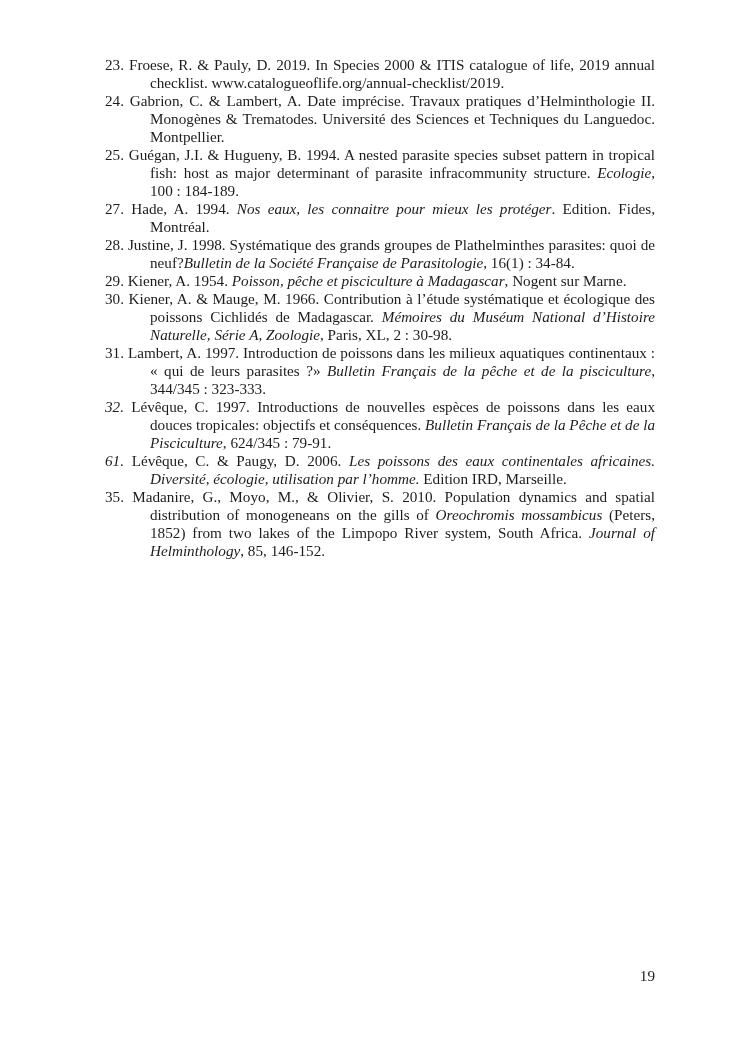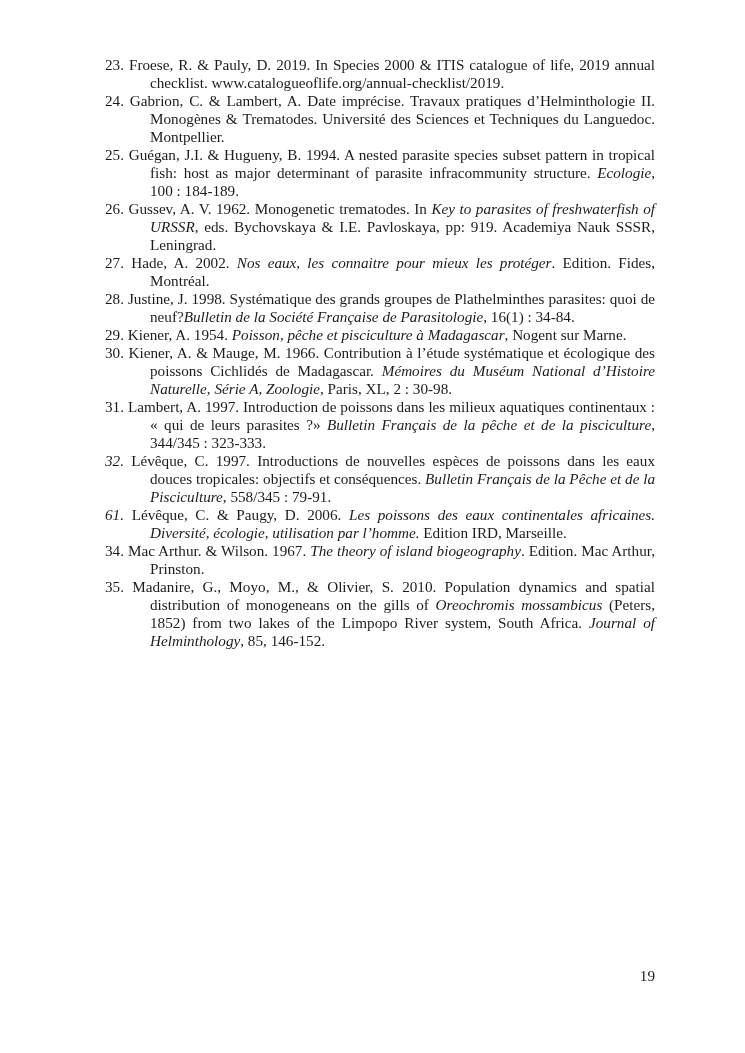--- a/index.html
+++ b/index.html
@@ -49,25 +49,23 @@
   }
 </style>
 </head>
 <body>
 
 <div class="page">
   <div class="refs">
       <div class="ref"><span class="num">23.</span> <span><span class="seg">Froese, R. &amp; Pauly, D. 2019. In Species 2000 &amp; ITIS catalogue of life, 2019 annual checklist. www.catalogueoflife.org/annual-checklist/2019.</span></span></div>
       <div class="ref"><span class="num">24.</span> <span><span class="seg">Gabrion, C. &amp; Lambert, A. Date imprécise. Travaux pratiques d’Helminthologie II. Monogènes &amp; Trematodes. Université des Sciences et Techniques du Languedoc. Montpellier.</span></span></div>
       <div class="ref"><span class="num">25.</span> <span><span class="seg">Guégan, J.I. &amp; Hugueny, B. 1994. A nested parasite species subset pattern in tropical fish: host as major determinant of parasite infracommunity structure. </span><span class="seg-i">Ecologie</span><span class="seg">, 100 : 184-189.</span></span></div>
-      <div class="ref"><span class="num">26.</span> <span><span class="seg">Gussev, A. V. 1962. Monogenetic trematodes. In </span><span class="seg-i">Key to parasites of freshwaterfish of URSSR</span><span class="seg">, eds. Bychovskaya &amp; I.E. Pavloskaya, pp: 919. Academiya Nauk SSSR, Leningrad.</span></span></div>
-      <div class="ref"><span class="num">27.</span> <span><span class="seg">Hade, A. 2002. </span><span class="seg-i">Nos eaux, les connaitre pour mieux les protéger</span><span class="seg">. Edition. Fides, Montréal.</span></span></div>
+      <div class="ref"><span class="num">27.</span> <span><span class="seg">Hade, A. 1994. </span><span class="seg-i">Nos eaux, les connaitre pour mieux les protéger</span><span class="seg">. Edition. Fides, Montréal.</span></span></div>
       <div class="ref"><span class="num">28.</span> <span><span class="seg">Justine, J. 1998. Systématique des grands groupes de Plathelminthes parasites: quoi de neuf?</span><span class="seg-i">Bulletin de la Société Française de Parasitologie</span><span class="seg">, 16(1) : 34-84.</span></span></div>
       <div class="ref"><span class="num">29.</span> <span><span class="seg">Kiener, A. 1954. </span><span class="seg-i">Poisson, pêche et pisciculture à Madagascar</span><span class="seg">, Nogent sur Marne.</span></span></div>
       <div class="ref"><span class="num">30.</span> <span><span class="seg">Kiener, A. &amp; Mauge, M. 1966. Contribution à l’étude systématique et écologique des poissons Cichlidés de Madagascar. </span><span class="seg-i">Mémoires du Muséum National d’Histoire Naturelle, Série A, Zoologie</span><span class="seg">, Paris, XL, 2 : 30-98.</span></span></div>
       <div class="ref"><span class="num">31.</span> <span><span class="seg">Lambert, A. 1997. Introduction de poissons dans les milieux aquatiques continentaux : « qui de leurs parasites ?» </span><span class="seg-i">Bulletin Français de la pêche et de la pisciculture</span><span class="seg">, 344/345 : 323-333.</span></span></div>
-      <div class="ref"><span class="num italic">32.</span> <span><span class="seg">Lévêque, C. 1997. Introductions de nouvelles espèces de poissons dans les eaux douces tropicales: objectifs et conséquences. </span><span class="seg-i">Bulletin Français de la Pêche et de la Pisciculture</span><span class="seg">, 558/345 : 79-91.</span></span></div>
+      <div class="ref"><span class="num italic">32.</span> <span><span class="seg">Lévêque, C. 1997. Introductions de nouvelles espèces de poissons dans les eaux douces tropicales: objectifs et conséquences. </span><span class="seg-i">Bulletin Français de la Pêche et de la Pisciculture</span><span class="seg">, 624/345 : 79-91.</span></span></div>
       <div class="ref"><span class="num italic">61.</span> <span><span class="seg">Lévêque, C. &amp; Paugy, D. 2006. </span><span class="seg-i">Les poissons des eaux continentales africaines. Diversité, écologie, utilisation par l’homme.</span><span class="seg"> Edition IRD, Marseille.</span></span></div>
-      <div class="ref"><span class="num">34.</span> <span><span class="seg">Mac Arthur. &amp; Wilson. 1967. </span><span class="seg-i">The theory of island biogeography</span><span class="seg">. Edition. Mac Arthur, Prinston.</span></span></div>
       <div class="ref"><span class="num">35.</span> <span><span class="seg">Madanire, G., Moyo, M., &amp; Olivier, S. 2010. Population dynamics and spatial distribution of monogeneans on the gills of </span><span class="seg-i">Oreochromis mossambicus</span><span class="seg"> (Peters, 1852) from two lakes of the Limpopo River system, South Africa. </span><span class="seg-i">Journal of Helminthology</span><span class="seg">, 85, 146-152.</span></span></div>
     </div>
   <div class="page-number">19</div>
 </div>
 
 </body></html>

